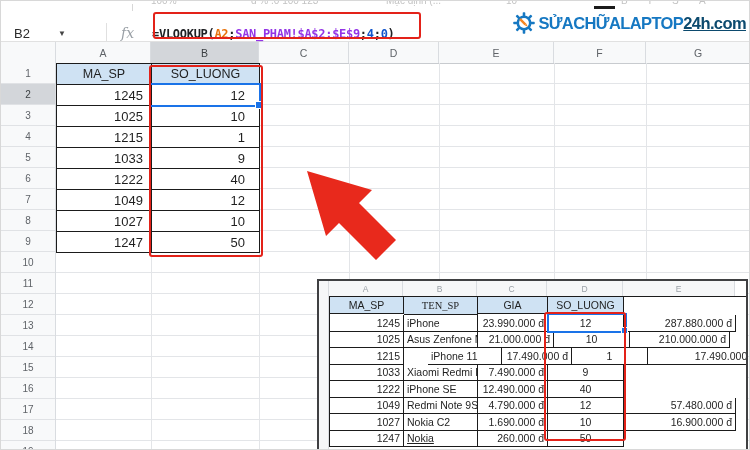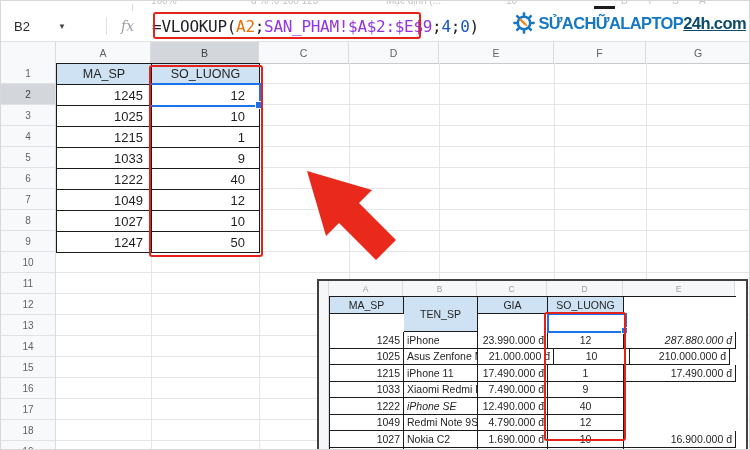--- a/index.html
+++ b/index.html
@@ -6,26 +6,26 @@
   .app{position:relative;width:750px;height:450px;overflow:hidden;background:#fff;
        font-family:"Liberation Sans",sans-serif;box-sizing:border-box;border:1px solid #d8d8d8;}
   .abs{position:absolute;}
   
   .top-strip{left:0;top:0;width:750px;height:10px;background:#fff;overflow:hidden;}
   .frag{position:absolute;color:#c3c3c3;font-size:10px;white-space:nowrap;}
   .frag-bar{position:absolute;background:#1b1b1b;}
   .frag-line{position:absolute;background:#d7d7d7;}
   
   .formula-bar{left:0;top:10px;width:750px;height:30px;background:#fff;border-bottom:1px solid #e1e1e1;
-               display:flex;align-items:center;}
+               display:flex;align-items:flex-end;}
   .name-box{width:92px;padding-left:13px;font-size:13px;color:#2b2b2b;display:flex;align-items:center;gap:28px;}
   .caret{font-size:8px;color:#454545;}
   .fb-div{width:1px;height:18px;background:#e0e0e0;margin-right:14px;}
   .fx{font-family:"DejaVu Serif",serif;font-style:italic;font-size:14px;color:#9aa0a6;margin-right:18px;}
-  .formula-text{font-family:"DejaVu Sans Mono",monospace;font-size:16px;font-weight:400;letter-spacing:-.3px;color:#202124;white-space:nowrap;}
+  .formula-text{font-family:"DejaVu Sans Mono",monospace;font-size:12px;font-weight:700;letter-spacing:-.3px;color:#202124;white-space:nowrap;}
   
   .logo{right:3px;top:11px;display:flex;align-items:center;gap:3px;}
   .logo-text{font-size:16.5px;font-weight:800;letter-spacing:-.6px;white-space:nowrap;}
   .logo-blue{color:#1678c2;}
   .logo-orange{color:#0c4a6e;text-decoration:underline;}
   
   .col-strip{left:0;top:41px;width:750px;height:21px;background:#f8f9fa;border-bottom:1px solid #c8cbcf;display:flex;}
   .corner{width:55px;height:100%;border-right:1px solid #d9dce0;box-sizing:border-box;background:#f8f9fa;}
   .colh{height:100%;box-sizing:border-box;border-right:1px solid #d9dce0;display:flex;align-items:center;justify-content:center;
         font-size:10.5px;color:#5f6368;}
@@ -194,62 +194,63 @@
     <div class="iletters" id="inset-letters">
         <div class="ilet" style="width: 74px; height: 15px;">A</div>
         <div class="ilet" style="width: 74px; height: 15px;">B</div>
         <div class="ilet" style="width: 70px; height: 15px;">C</div>
         <div class="ilet" style="width: 76px; height: 15px;">D</div>
         <div class="ilet" style="width: 112px; height: 15px;">E</div>
       </div>
     <div class="itable" id="inset-table">
         <div class="irow">
           <div class="icell hdr al-c" style="width: 74px; height: 17px;">MA_SP</div>
-          <div class="icell hdr al-c" style="width: 74px; height: 35px;">TEN_SP</div>
+          <div class="icell hdr al-c" style="width: 74px; height: 18px; font-family: Liberation Serif, serif;">TEN_SP</div>
           <div class="icell hdr al-c" style="width: 70px; height: 17px;">GIA</div>
           <div class="icell hdr al-c" style="width: 76px; height: 17px;">SO_LUONG</div>
         </div>
         <div class="irow">
           <div class="icell al-r" style="width: 74px; height: 16.5px;">1245</div>
           <div class="icell al-l" style="width: 74px; height: 16.5px;">iPhone</div>
           <div class="icell al-r" style="width: 70px; height: 16.5px;">23.990.000 đ</div>
           <div class="icell al-c" style="width: 76px; height: 16.5px;">12</div>
-          <div class="icell al-r" style="width: 112px; height: 16.5px; font-style: italic;">287.880.000 đ</div>
+          <div class="icell al-r" style="width: 112px; height: 16.5px;">287.880.000 đ</div>
         </div>
         <div class="irow">
           <div class="icell al-r" style="width: 74px; height: 16.5px;">1025</div>
           <div class="icell al-l" style="width: 74px; height: 16.5px;">Asus Zenfone M</div>
           <div class="icell al-r" style="width: 76px; height: 16.5px;">21.000.000 đ</div>
           <div class="icell al-c" style="width: 76px; height: 16.5px;">10</div>
           <div class="icell al-r" style="width: 100px; height: 16.5px;">210.000.000 đ</div>
         </div>
         <div class="irow">
           <div class="icell al-r" style="width: 74px; height: 16.5px;">1215</div>
-          <div class="icell al-l" style="width: 74px; height: 16.5px;">iPhone 11</div>
+          <div class="icell al-l" style="width: 74px; height: 16.5px; margin-left: 24px;">iPhone 11</div>
           <div class="icell al-r" style="width: 70px; height: 16.5px;">17.490.000 đ</div>
           <div class="icell al-c" style="width: 76px; height: 16.5px;">1</div>
           <div class="icell al-r" style="width: 112px; height: 16.5px;">17.490.000 đ</div>
         </div>
         <div class="irow">
           <div class="icell al-r" style="width: 74px; height: 16.5px;">1033</div>
           <div class="icell al-l" style="width: 74px; height: 16.5px;">Xiaomi Redmi N</div>
           <div class="icell al-r" style="width: 70px; height: 16.5px;">7.490.000 đ</div>
           <div class="icell al-c" style="width: 76px; height: 16.5px;">9</div>
         </div>
         <div class="irow">
           <div class="icell al-r" style="width: 74px; height: 16.5px;">1222</div>
-          <div class="icell al-l" style="width: 74px; height: 16.5px; font-style: italic;">iPhone SE</div>
+          <div class="icell al-l" style="width: 74px; height: 16.5px;">iPhone SE</div>
           <div class="icell al-r" style="width: 70px; height: 16.5px;">12.490.000 đ</div>
           <div class="icell al-c" style="width: 76px; height: 16.5px;">40</div>
         </div>
         <div class="irow">
           <div class="icell al-r" style="width: 74px; height: 16.5px;">1049</div>
           <div class="icell al-l" style="width: 74px; height: 16.5px;">Redmi Note 9S</div>
           <div class="icell al-r" style="width: 70px; height: 16.5px;">4.790.000 đ</div>
           <div class="icell al-c" style="width: 76px; height: 16.5px;">12</div>
+          <div class="icell al-r" style="width: 112px; height: 16.5px;">57.480.000 đ</div>
         </div>
         <div class="irow">
           <div class="icell al-r" style="width: 74px; height: 16.5px;">1027</div>
           <div class="icell al-l" style="width: 74px; height: 16.5px;">Nokia C2</div>
           <div class="icell al-r" style="width: 70px; height: 16.5px;">1.690.000 đ</div>
           <div class="icell al-c" style="width: 76px; height: 16.5px;">10</div>
           <div class="icell al-r" style="width: 112px; height: 16.5px;">16.900.000 đ</div>
         </div>
         <div class="irow">
           <div class="icell al-r" style="width: 74px; height: 16.5px;">1247</div>

